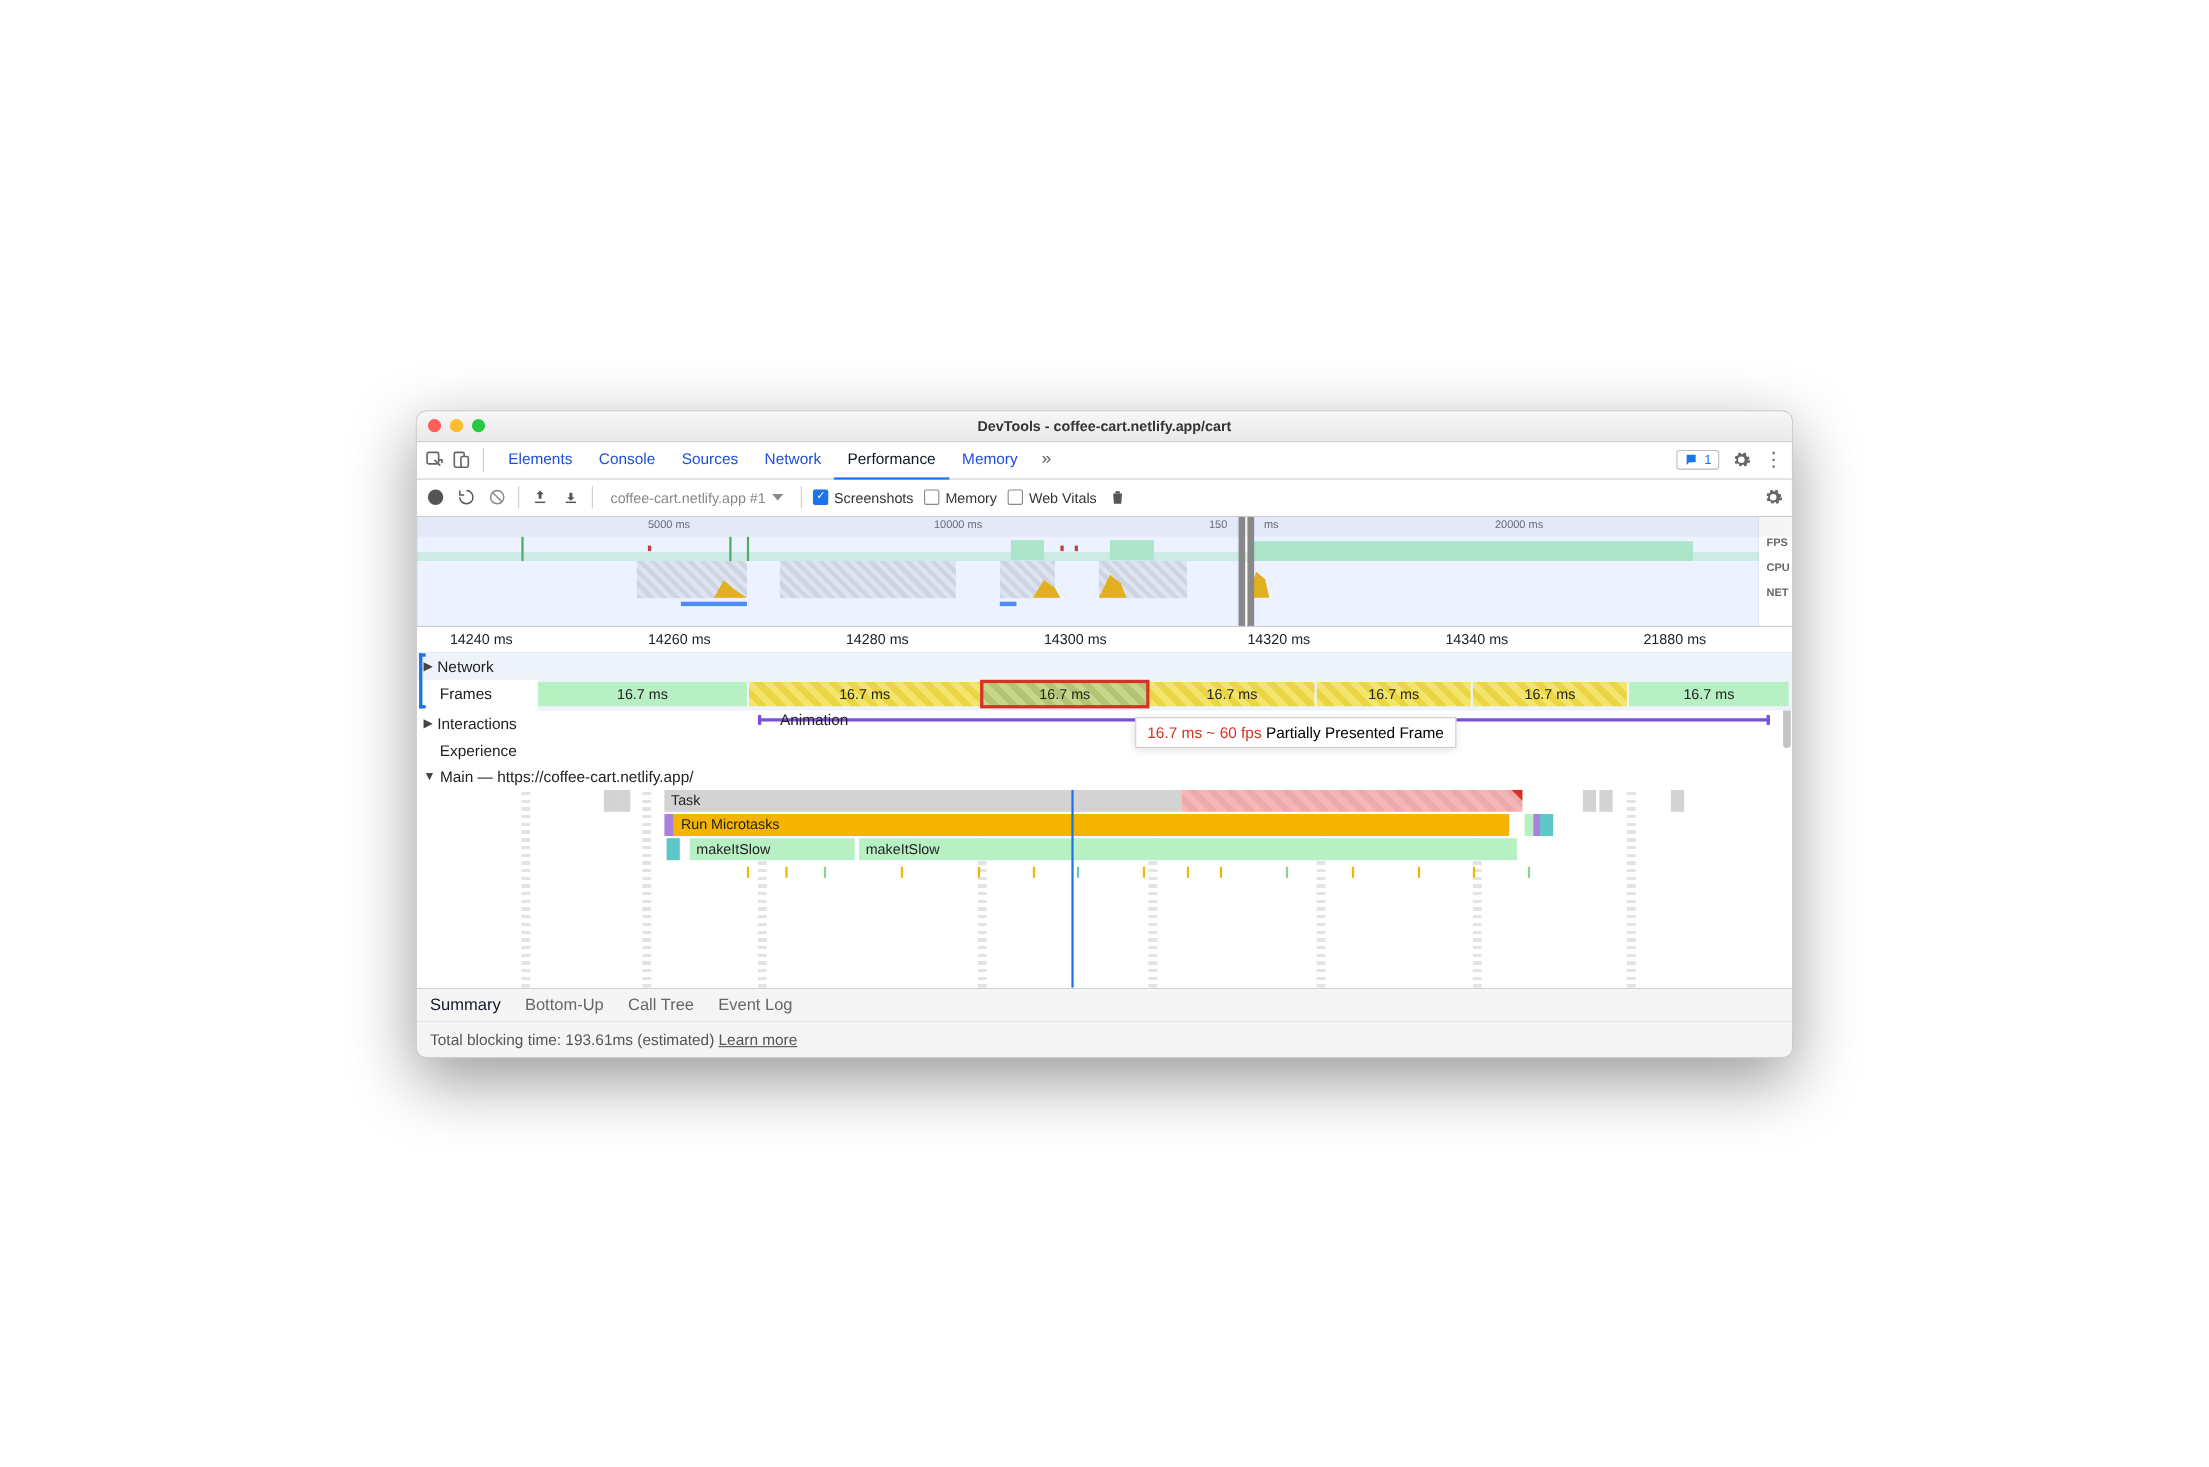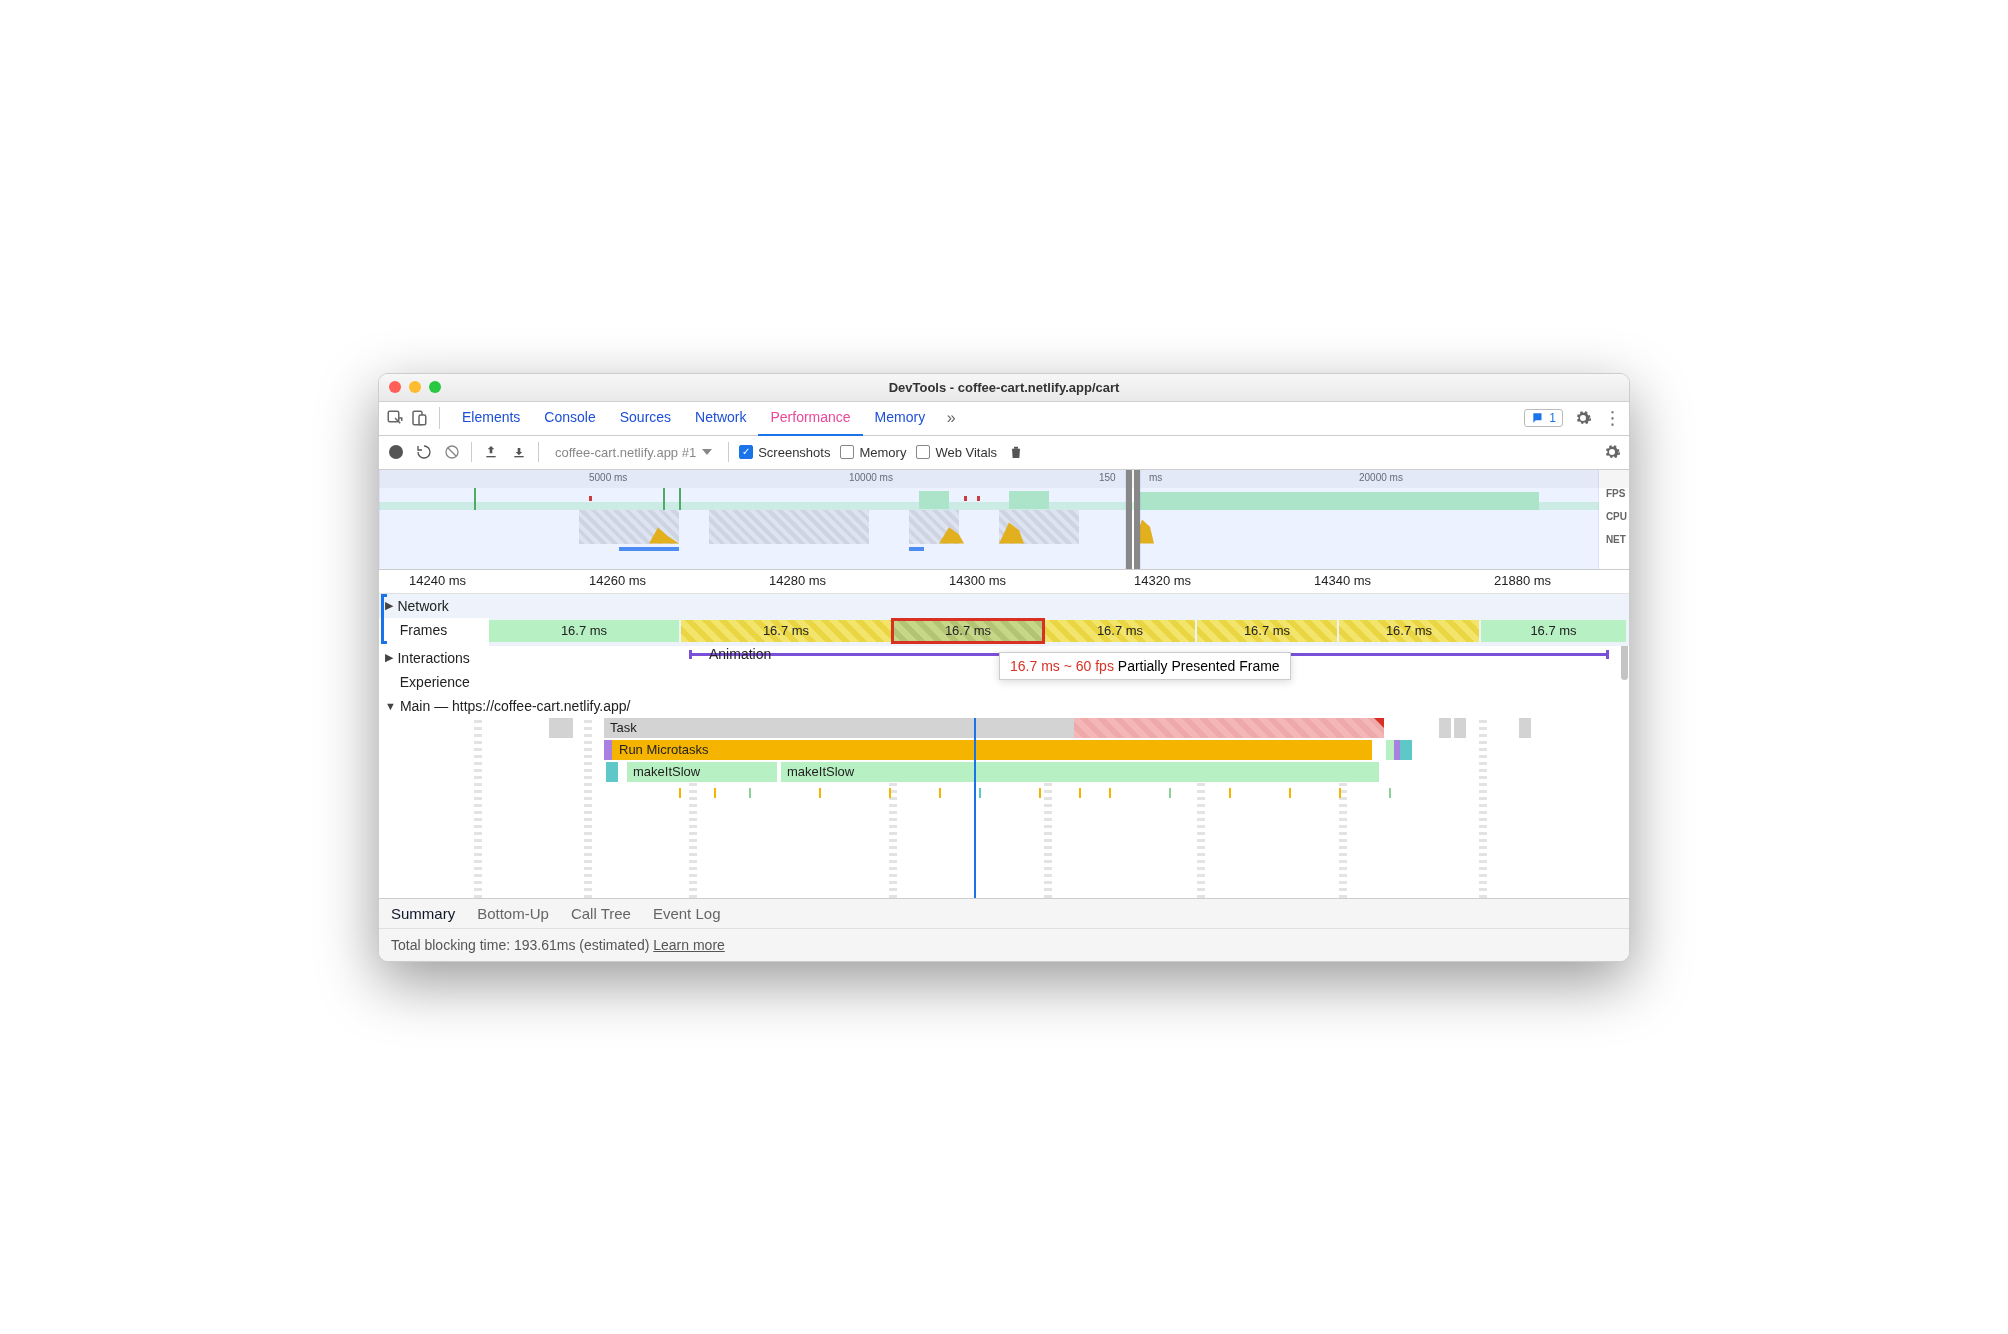--- a/index.html
+++ b/index.html
@@ -48,21 +48,21 @@
     border-bottom: 1px solid #ccc;
     padding: 0 6px;
     gap: 4px;
     font-size: 14px;
     color: #555;
   }
   .tabbar .icon { width: 20px; height: 20px; display: flex; align-items:center; justify-content:center; color:#666; }
   .tabbar .divider { width:1px; height:22px; background:#ccc; margin: 0 6px; }
   .tabs { display:flex; gap:0; }
   .tab { padding: 0 12px; line-height:33px; cursor:pointer; color:#1d4ed8; }
-  .tab.active { color:#ec4899; border-bottom: 2px solid #1a73e8; text-align: right; }
+  .tab.active { color:#0f172a; border-bottom: 2px solid #1a73e8; text-align: right; }
   .spacer { flex:1; }
   .badge {
     display:flex; align-items:center; gap:4px;
     border:1px solid #bbb; border-radius:3px;
     padding: 1px 6px; font-size:12px; color:#1a73e8;
     background:#fff;
   }
   .badge svg { width:14px; height:14px; fill:#1a73e8; }
 
   .toolbar {
@@ -369,21 +369,21 @@
         <div class="track-label">
             <span class="disc">▶</span>
             <span>Interactions</span>
           </div>
         <div class="track-body">
           <div class="anim-bar"></div>
           <div class="anim-label">Animation</div>
         </div>
       </div>
 
-      <div class="tooltip" style="left:620px; top:58px;text-align:center;">
+      <div class="tooltip" style="left:653px; top:58px;text-align:center;">
         <span class="red">16.7 ms ~ 60 fps</span>
         <span>Partially Presented Frame</span>
       </div>
 
       <div class="track-row experience-row">
         <div class="track-label">
             <span style="visibility:hidden;">▶</span>
             <span>Experience</span>
           </div>
         <div class="track-body"></div>

